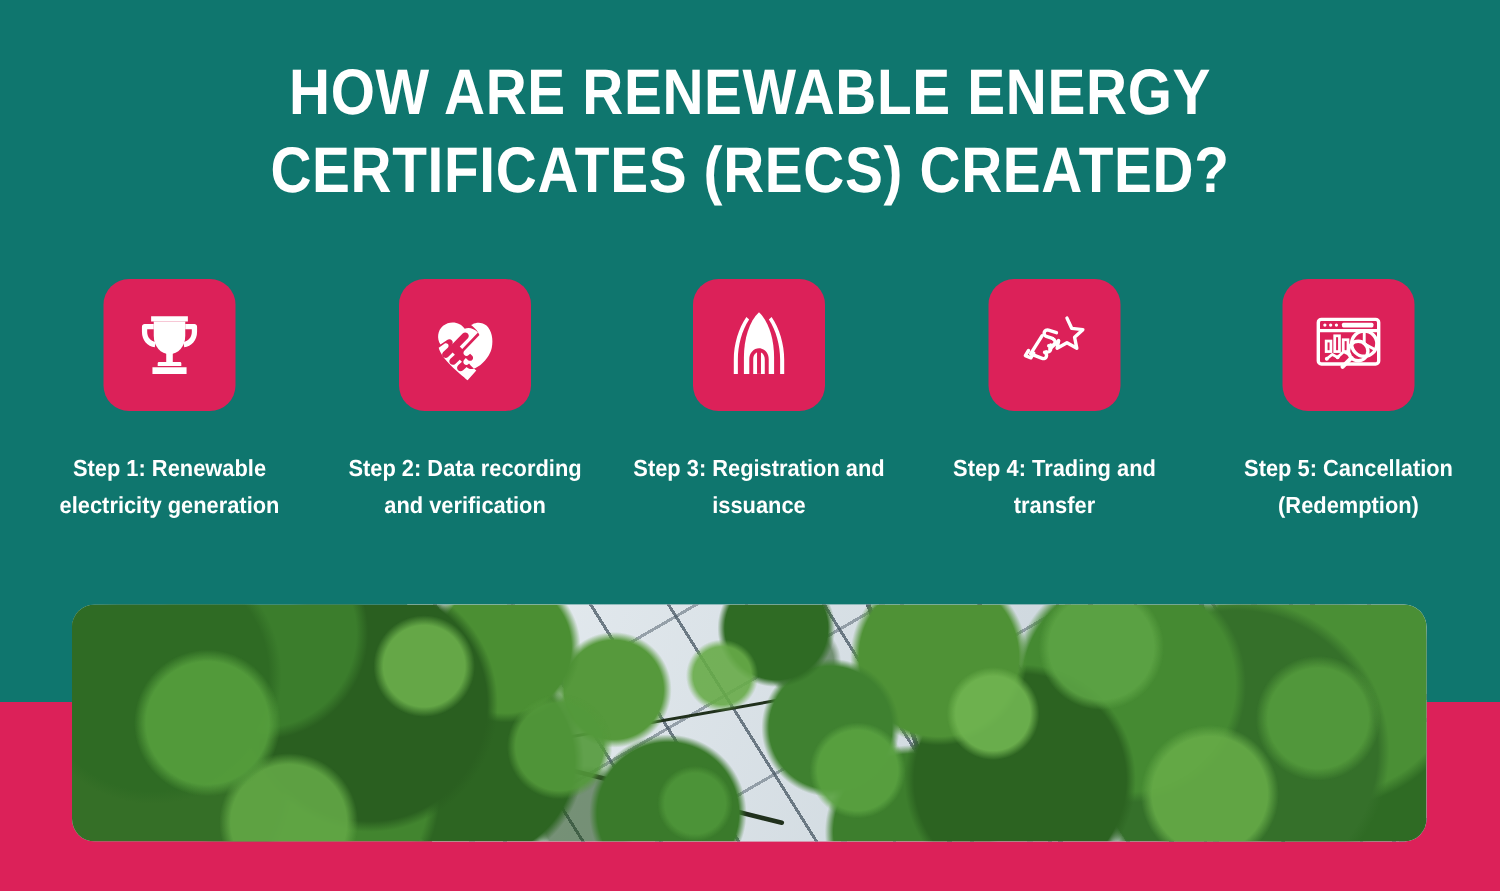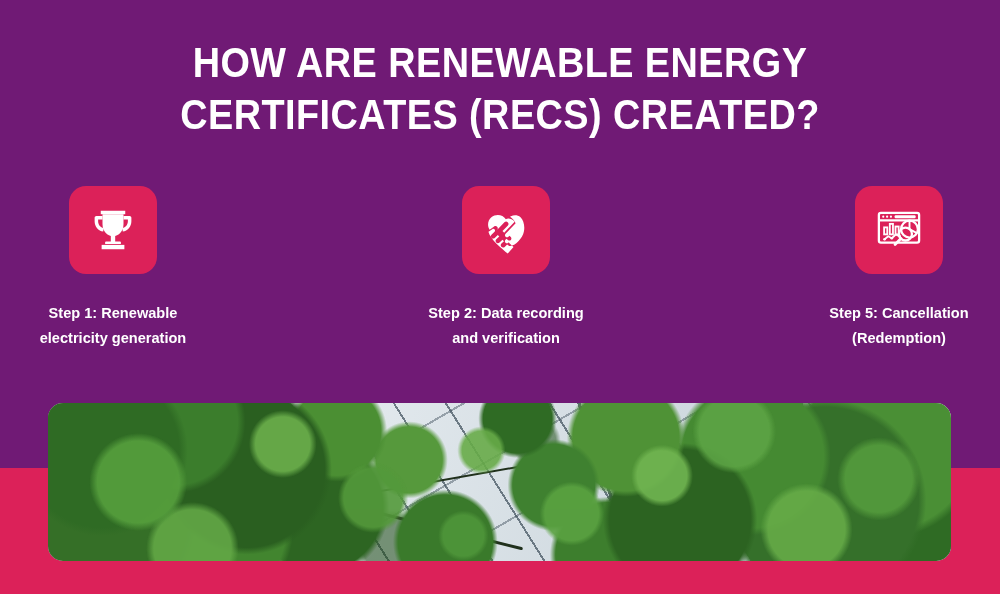--- a/index.html
+++ b/index.html
@@ -122,21 +122,21 @@
       radial-gradient(circle at 54% 24%, #215018 0 4%, transparent 5%),
       radial-gradient(circle at 72% 62%, #1c4516 0 6%, transparent 7%),
       radial-gradient(circle at 90% 14%, #224f1a 0 5%, transparent 6%),
       radial-gradient(circle at 38% 90%, #1f4b17 0 5%, transparent 6%);
   }
   .branch{position:absolute;background:#20301c;transform-origin:left center;border-radius:2px;}
 </style>
 </head>
 <body style="background: rgb(33, 55, 97);">
 
-<div id="infographic" style="background: #701a75;">
+<div id="infographic" style="background: #0f766e;">
 
   <div class="pink-band" style="background: rgb(220, 33, 89);"></div>
 
   <div class="title">HOW ARE RENEWABLE ENERGY
 CERTIFICATES (RECS) CREATED?</div>
 
   <div class="steps">
 
     <div class="step">
       <div class="tile" style="background: rgb(220, 33, 89);">
@@ -161,21 +161,52 @@
           <g fill="#ffffff">
             <path d="M31.8 19.6C28.6 14.4 20.5 13 15.3 17.4c-4.3 3.6-4.9 9.8-2 14.3l5.1-3.6c1.2-.9 2.8-.6 3.7.5.8 1 .7 2.4-.2 3.3l-1 .9 9.3-9.6c1-1 2.6-1.1 3.7-.2 1.2 1 1.3 2.7.3 3.8l-6.2 6.4 1.9 1.8 12-12.5c-3-3.4-7.4-4.3-10.1-2.9z"></path>
             <path d="M48.6 17.4c-3.2-2.7-7.5-2.9-11-1.1l-1 .5 1.2 1c2.3 1.9 3.9 4.1 4.7 5.6l.5 1-11.5 12c-.9.9-.9 2.4 0 3.3.9.9 2.4.9 3.3 0l1.1-1.1 1.6 1.5c.9.9.9 2.4 0 3.3-.9.9-2.4.9-3.3 0l-1.6-1.5-1.2 1.3c-.9.9-.9 2.4 0 3.3.9.9 2.4.9 3.3 0l.4-.4c1.2 1.7 3.4 3.7 5.5 5.4L34 58.8l-.1.1C28 53.5 14 43 11.9 33.9c0 0 .1.1.1.1l4.3-3c.9-.6 2.1-.4 2.8.5.6.8.5 1.9-.2 2.6l-3.5 3.2c-1.1 1-1.1 2.7-.1 3.7 1 1.1 2.7 1.1 3.8.1l3.5-3.3 1.7 1.6-3.4 3.1c-1.1 1-1.1 2.7-.1 3.8 1 1.1 2.7 1.1 3.8.1l3.4-3.2 1.7 1.6-2.9 2.7c-1.1 1-1.1 2.7-.1 3.7 1 1.1 2.7 1.1 3.8.1l2.8-2.6C38 54.4 50.7 43.2 52.4 34c1.4-6.1-.2-13.2-3.8-16.6z"></path>
             <path d="M31.9 14.6c3.8-3.4 9.5-4.2 14-1.5 5.9 3.5 7.8 11 5.8 18-2.6 9.1-13.3 18.2-19.7 24-6.4-5.8-17.1-14.9-19.7-24-2-7 0-14.5 5.8-18 4.5-2.7 10-1.9 13.8 1.5z" opacity="0"></path>
           </g>
         </svg>
       </div>
       <div class="step-label">Step 2: Data recording and verification</div>
     </div>
 
-
+    <div class="step">
+      <div class="tile" style="background: rgb(220, 33, 89);">
+        <svg viewBox="0 0 64 64" aria-hidden="true">
+          <g fill="#ffffff">
+            <path d="M32 7c7.5 7 11.5 20.5 11.5 34.5V54h-23V41.5C20.5 27.5 24.5 14 32 7z"></path>
+            <path d="M24.5 12.5c-5.6 8.3-8.6 20-8.6 30.5V54h-3.1V43c0-11.4 3.6-23.7 9.6-32.3l2.1 1.8z"></path>
+            <path d="M39.5 12.5c5.6 8.3 8.6 20 8.6 30.5V54h3.1V43c0-11.4-3.6-23.7-9.6-32.3l-2.1 1.8z"></path>
+            <path d="M32 34.5c4 0 7.4 3.6 7.4 8.3V54h-3V42.8c0-3-2-5.4-4.4-5.4s-4.4 2.4-4.4 5.4V54h-3V42.8c0-4.7 3.4-8.3 7.4-8.3z" fill="#DC2159"></path>
+            <path d="M30.5 36.5h3V54h-3z" fill="#DC2159"></path>
+          </g>
+        </svg>
+      </div>
+      <div class="step-label">Step 3: Registration and issuance</div>
+    </div>
+
+    <div class="step">
+      <div class="tile" style="background: rgb(220, 33, 89);">
+        <svg viewBox="0 0 64 64" aria-hidden="true">
+          <g fill="none" stroke="#ffffff" stroke-width="2.6" stroke-linejoin="round" stroke-linecap="round">
+            <path d="M41.5 11.5l3.6 7.8 8.5 1-6.3 5.8 1.7 8.4-7.5-4.2-7.5 4.2 1.1-5.6"></path>
+            <path d="M35.1 28.7l-6.7 6.3"></path>
+            <path d="M33.5 22.6l-6.1-1.9c-1.4-.4-2.8.3-3.2 1.6-.4 1.3.3 2.7 1.6 3.2l4.6 1.5"></path>
+            <path d="M30.8 27.4c1.3.5 2 1.9 1.5 3.2-.5 1.3-1.9 2-3.2 1.5"></path>
+            <path d="M27.6 32.6c1.3.5 1.9 1.9 1.4 3.2-.5 1.3-1.9 1.9-3.2 1.4"></path>
+            <path d="M24.4 37.6c1.3.5 1.9 1.9 1.4 3.2-.5 1.3-1.9 1.9-3.2 1.4l-8.3-3.3"></path>
+            <path d="M22.6 24.9l-8.8 13.8"></path>
+            <path d="M12.2 36.2l-2.4 3.9 4.2 1.7 2.2-3.6"></path>
+          </g>
+        </svg>
+      </div>
+      <div class="step-label">Step 4: Trading and transfer</div>
+    </div>
 
     <div class="step">
       <div class="tile" style="background: rgb(220, 33, 89);">
         <svg viewBox="0 0 64 64" aria-hidden="true">
           <g>
             <rect x="9" y="12.5" width="46" height="34" rx="2.4" fill="none" stroke="#ffffff" stroke-width="2.6"></rect>
             <path d="M9 21h46" stroke="#ffffff" stroke-width="2.4"></path>
             <circle cx="14" cy="16.8" r="1.25" fill="#ffffff"></circle>
             <circle cx="18.4" cy="16.8" r="1.25" fill="#ffffff"></circle>
             <circle cx="22.8" cy="16.8" r="1.25" fill="#ffffff"></circle>

